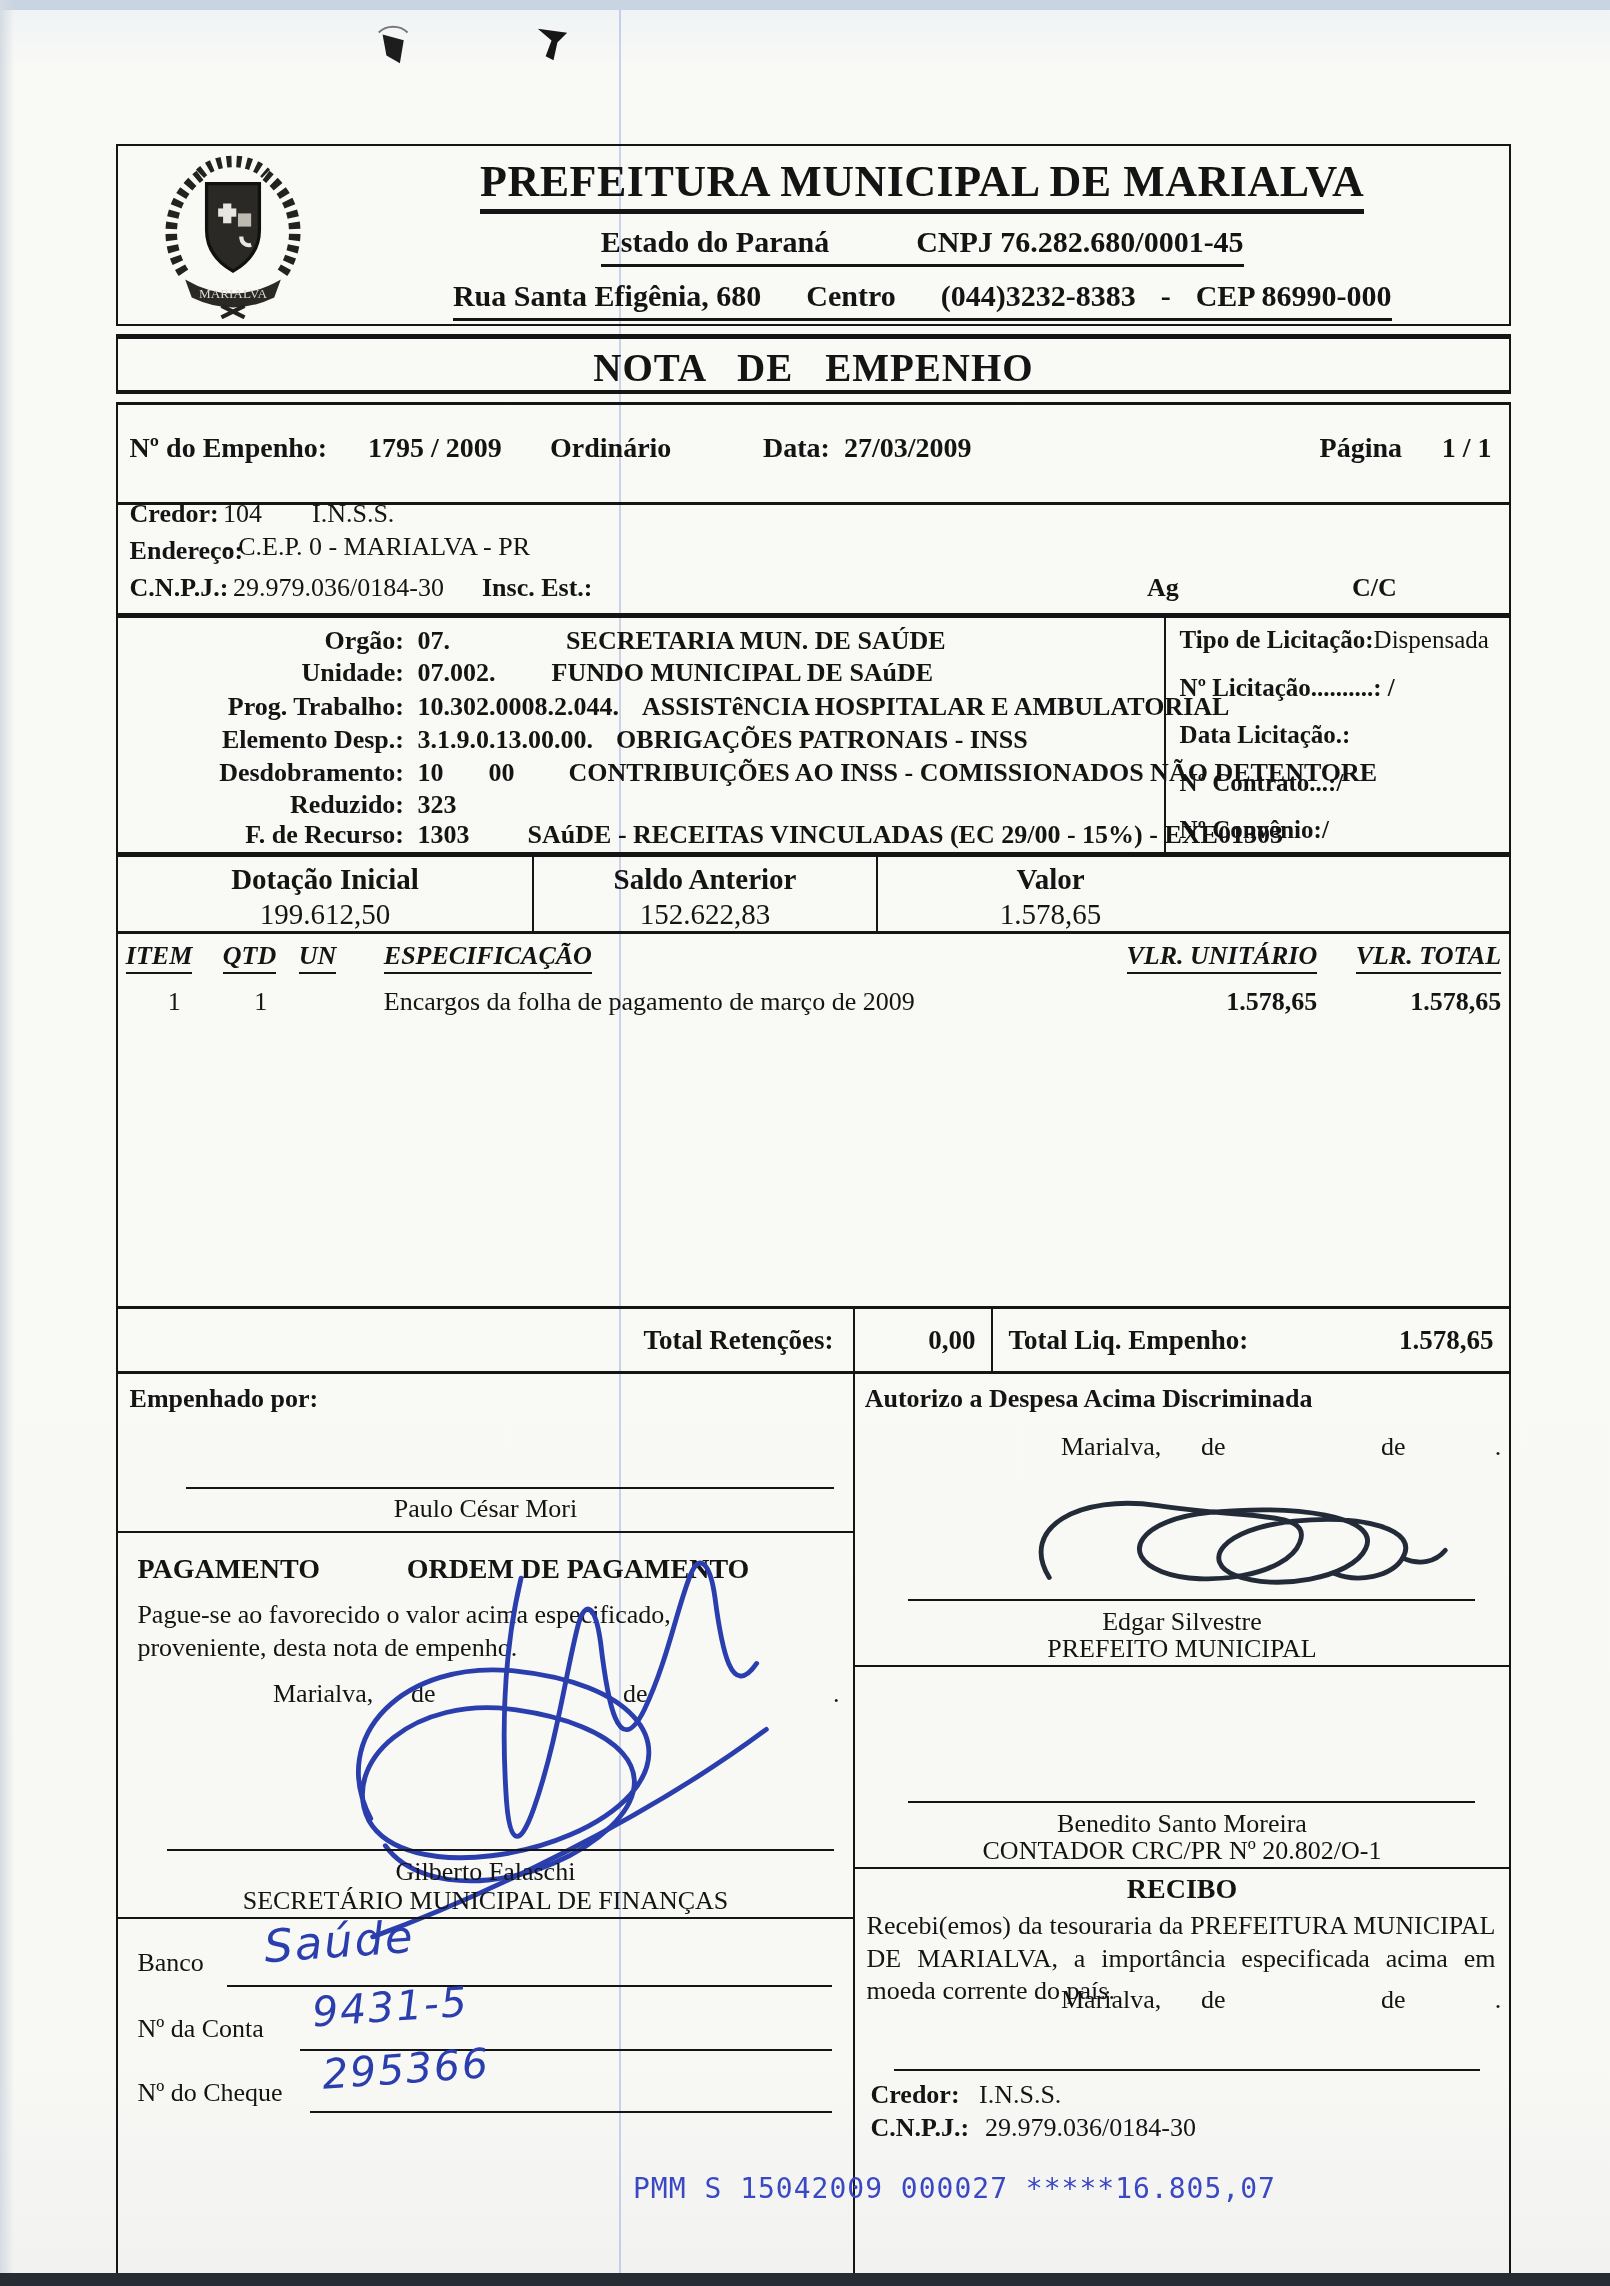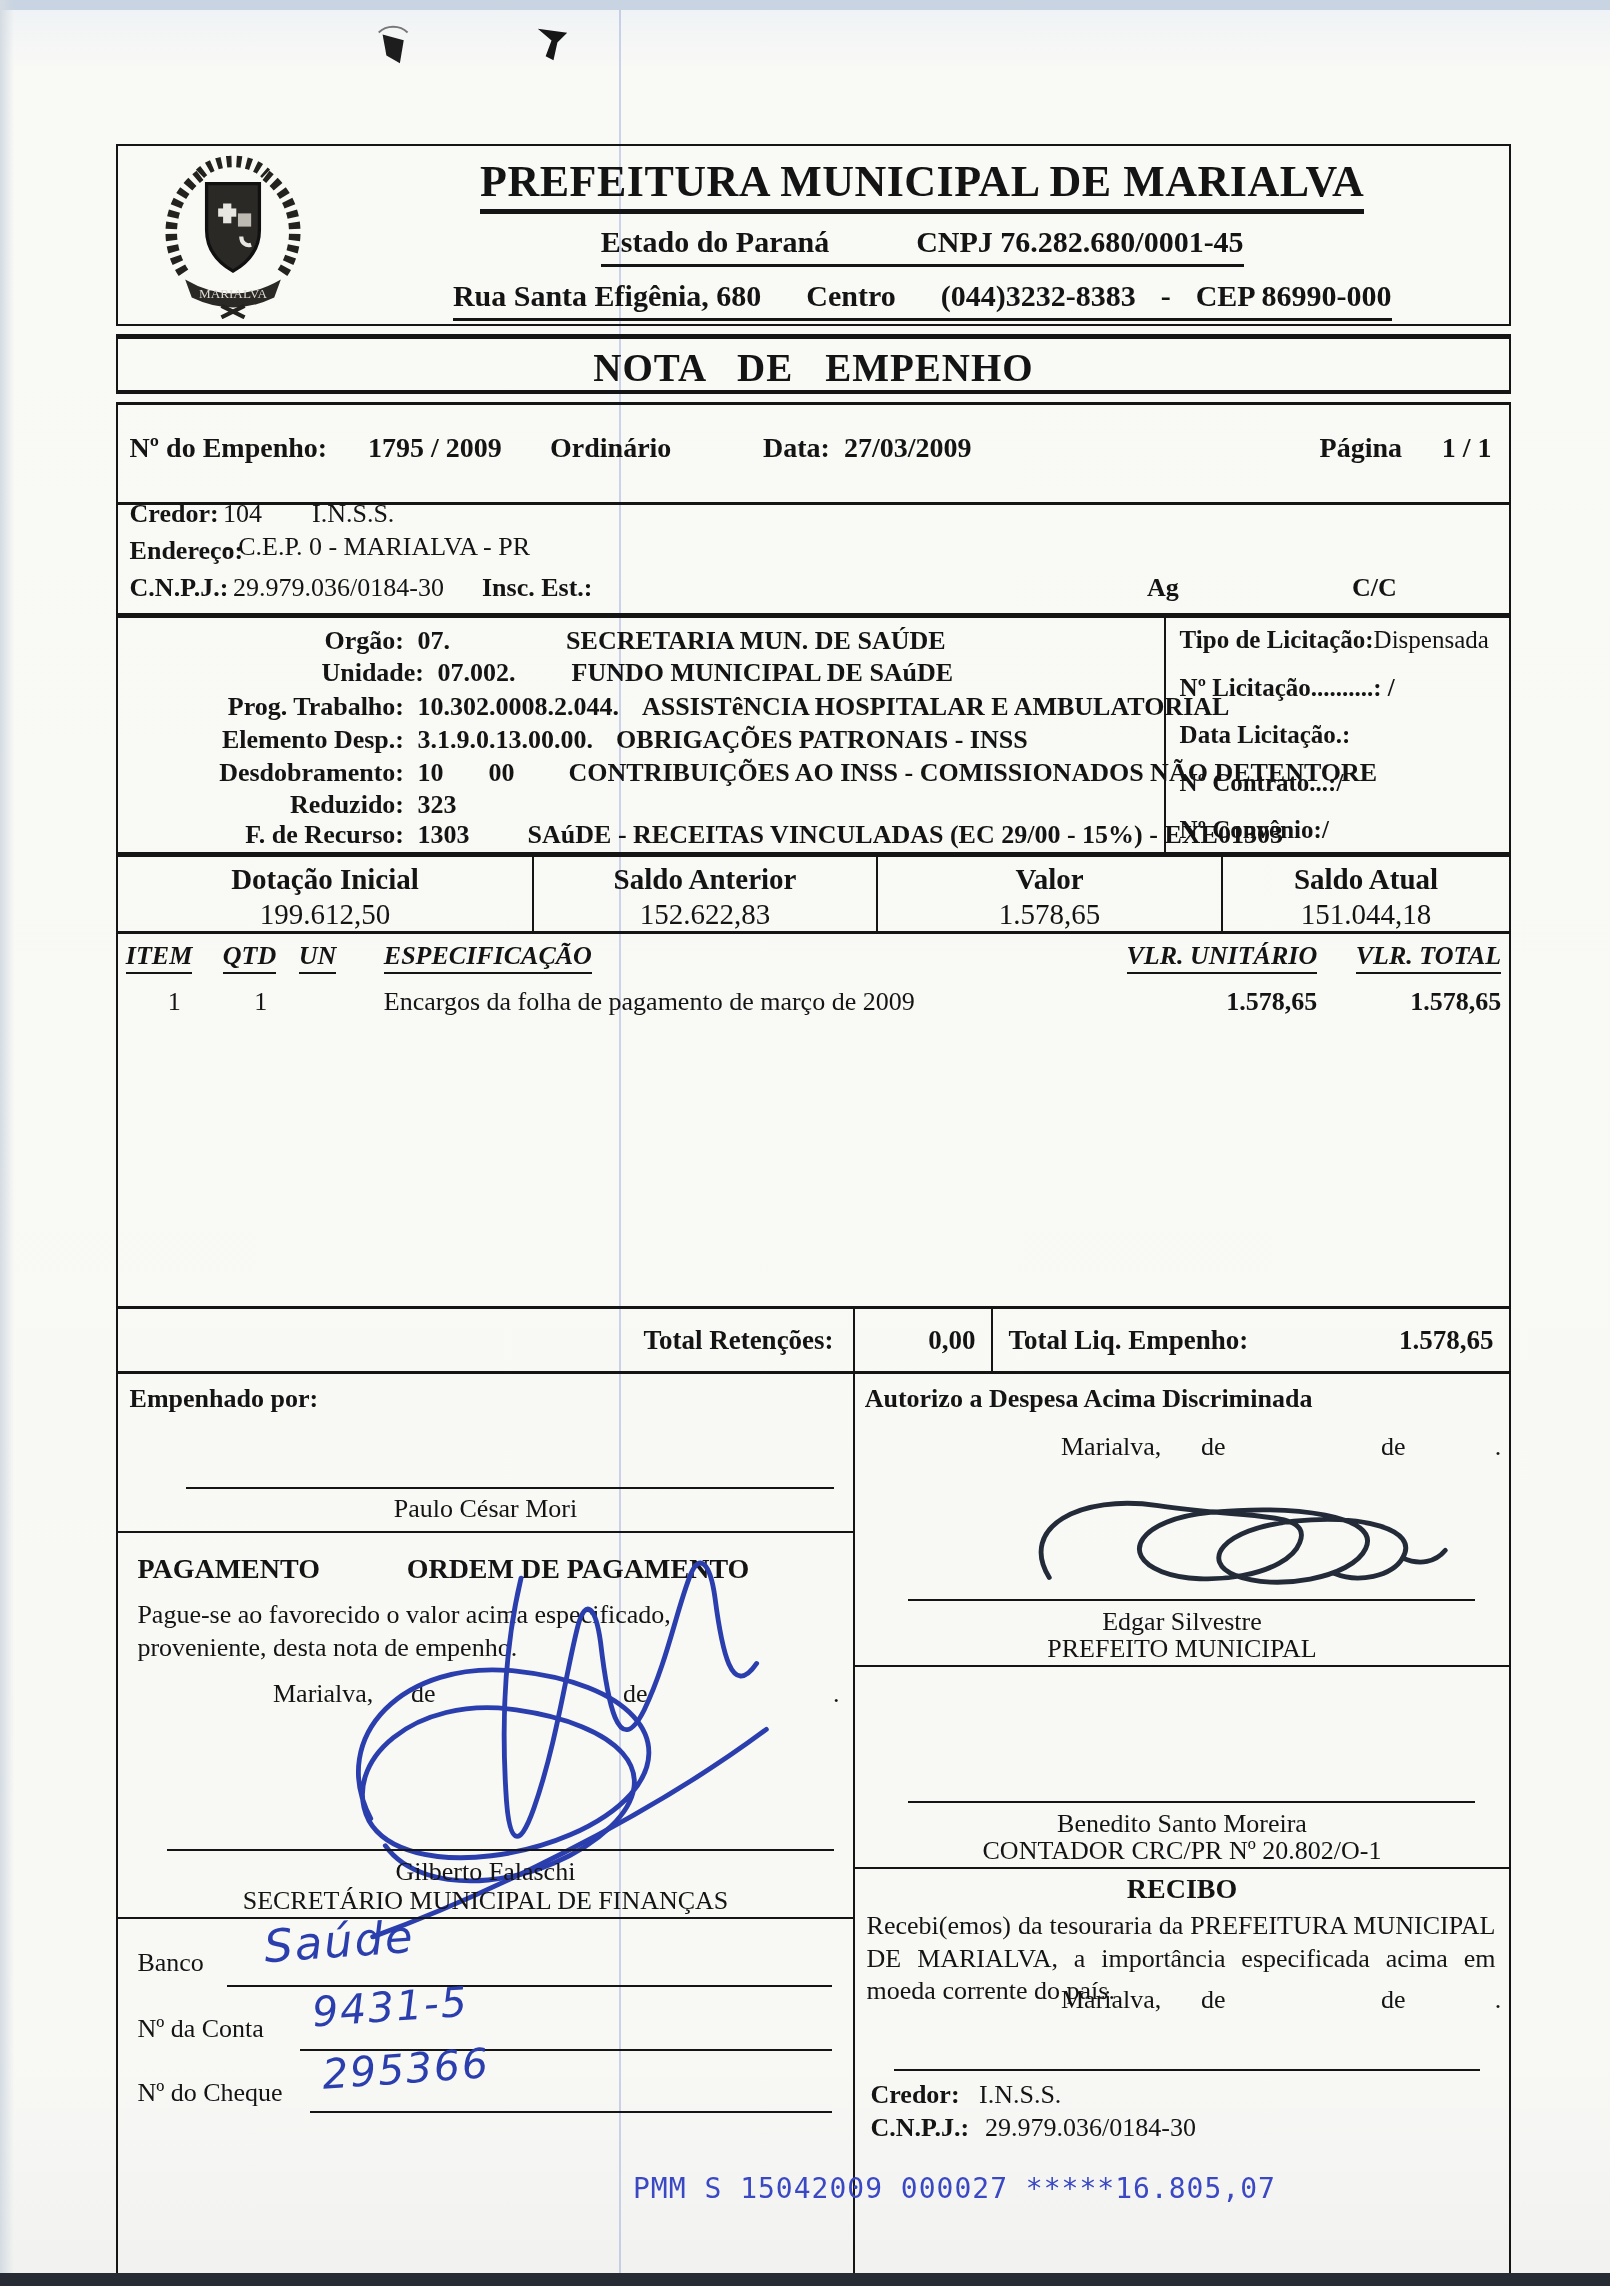--- a/index.html
+++ b/index.html
@@ -164,21 +164,21 @@
   <span class="abs lab" style="left:1234px;top:82px;">C/C</span>
 </div>
 
 <div class="box" id="classif-box">
   <div class="cl-left">
     <div class="cl-row" style="top:7.8px;">
       <span class="cl-lab">Orgão:</span>
       <span class="cl-code">07.</span>
       <span class="cl-desc" style="margin-left:116px;">SECRETARIA MUN. DE SAÚDE</span>
     </div>
-    <div class="cl-row" style="top:40px;margin-left:20px;">
+    <div class="cl-row" style="top:40px;">
       <span class="cl-lab">Unidade:</span>
       <span class="cl-code">07.002.</span>
       <span class="cl-desc" style="margin-left:56px;">FUNDO MUNICIPAL DE SAúDE</span>
     </div>
     <div class="cl-row" style="top:74px;">
       <span class="cl-lab">Prog. Trabalho:</span>
       <span class="cl-code">10.302.0008.2.044.</span>
       <span class="cl-desc">ASSISTêNCIA HOSPITALAR E AMBULATORIAL</span>
     </div>
     <div class="cl-row" style="top:107px;">
@@ -217,24 +217,20 @@
     <div class="sal-lab">Dotação Inicial</div>
     <div class="sal-val">199.612,50</div>
   </div>
   <div class="sal-cell" style="width:344px;">
     <div class="sal-lab">Saldo Anterior</div>
     <div class="sal-val">152.622,83</div>
   </div>
   <div class="sal-cell" style="width:345px;">
     <div class="sal-lab">Valor</div>
     <div class="sal-val">1.578,65</div>
-  </div>
-  <div class="sal-cell" style="flex:1;">
-    <div class="sal-lab">Saldo Atual</div>
-    <div class="sal-val">151.044,18</div>
   </div>
 </div>
 
 <div class="box" id="itens-area">
   <div class="it-head">
     <div><span class="u">ITEM</span></div>
     <div><span class="u">QTD</span></div>
     <div><span class="u">UN</span></div>
     <div><span class="u">ESPECIFICAÇÃO</span></div>
     <div class="tr"><span class="u">VLR. UNITÁRIO</span></div>

